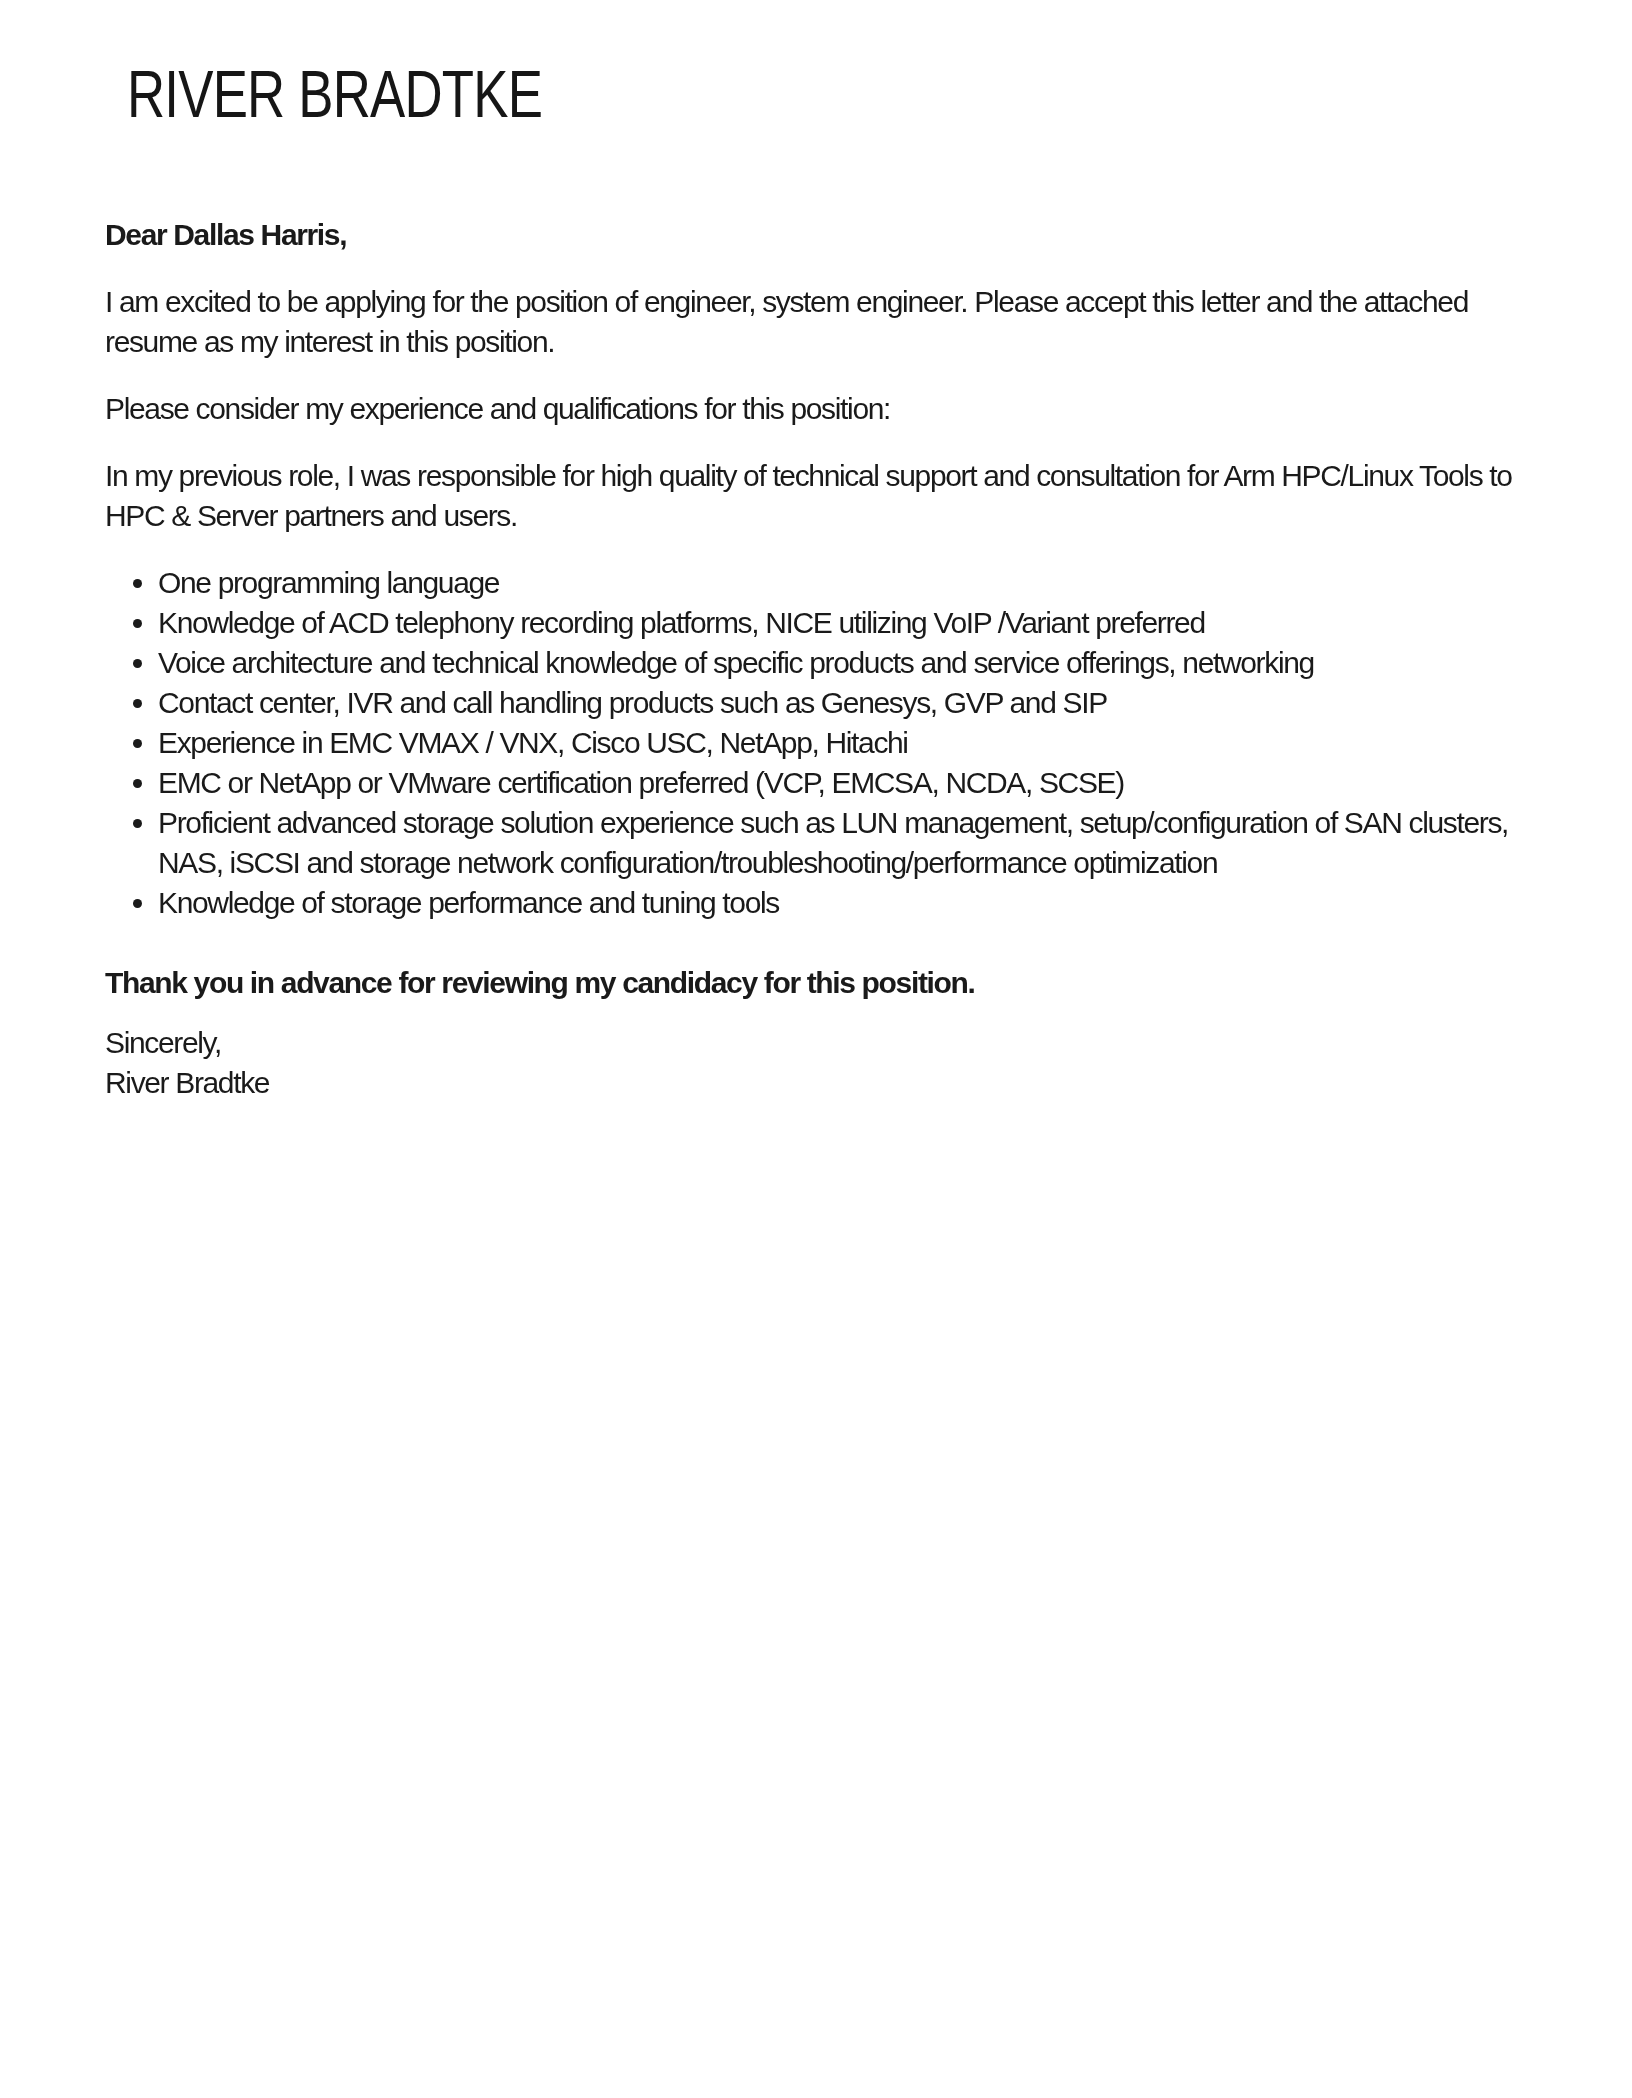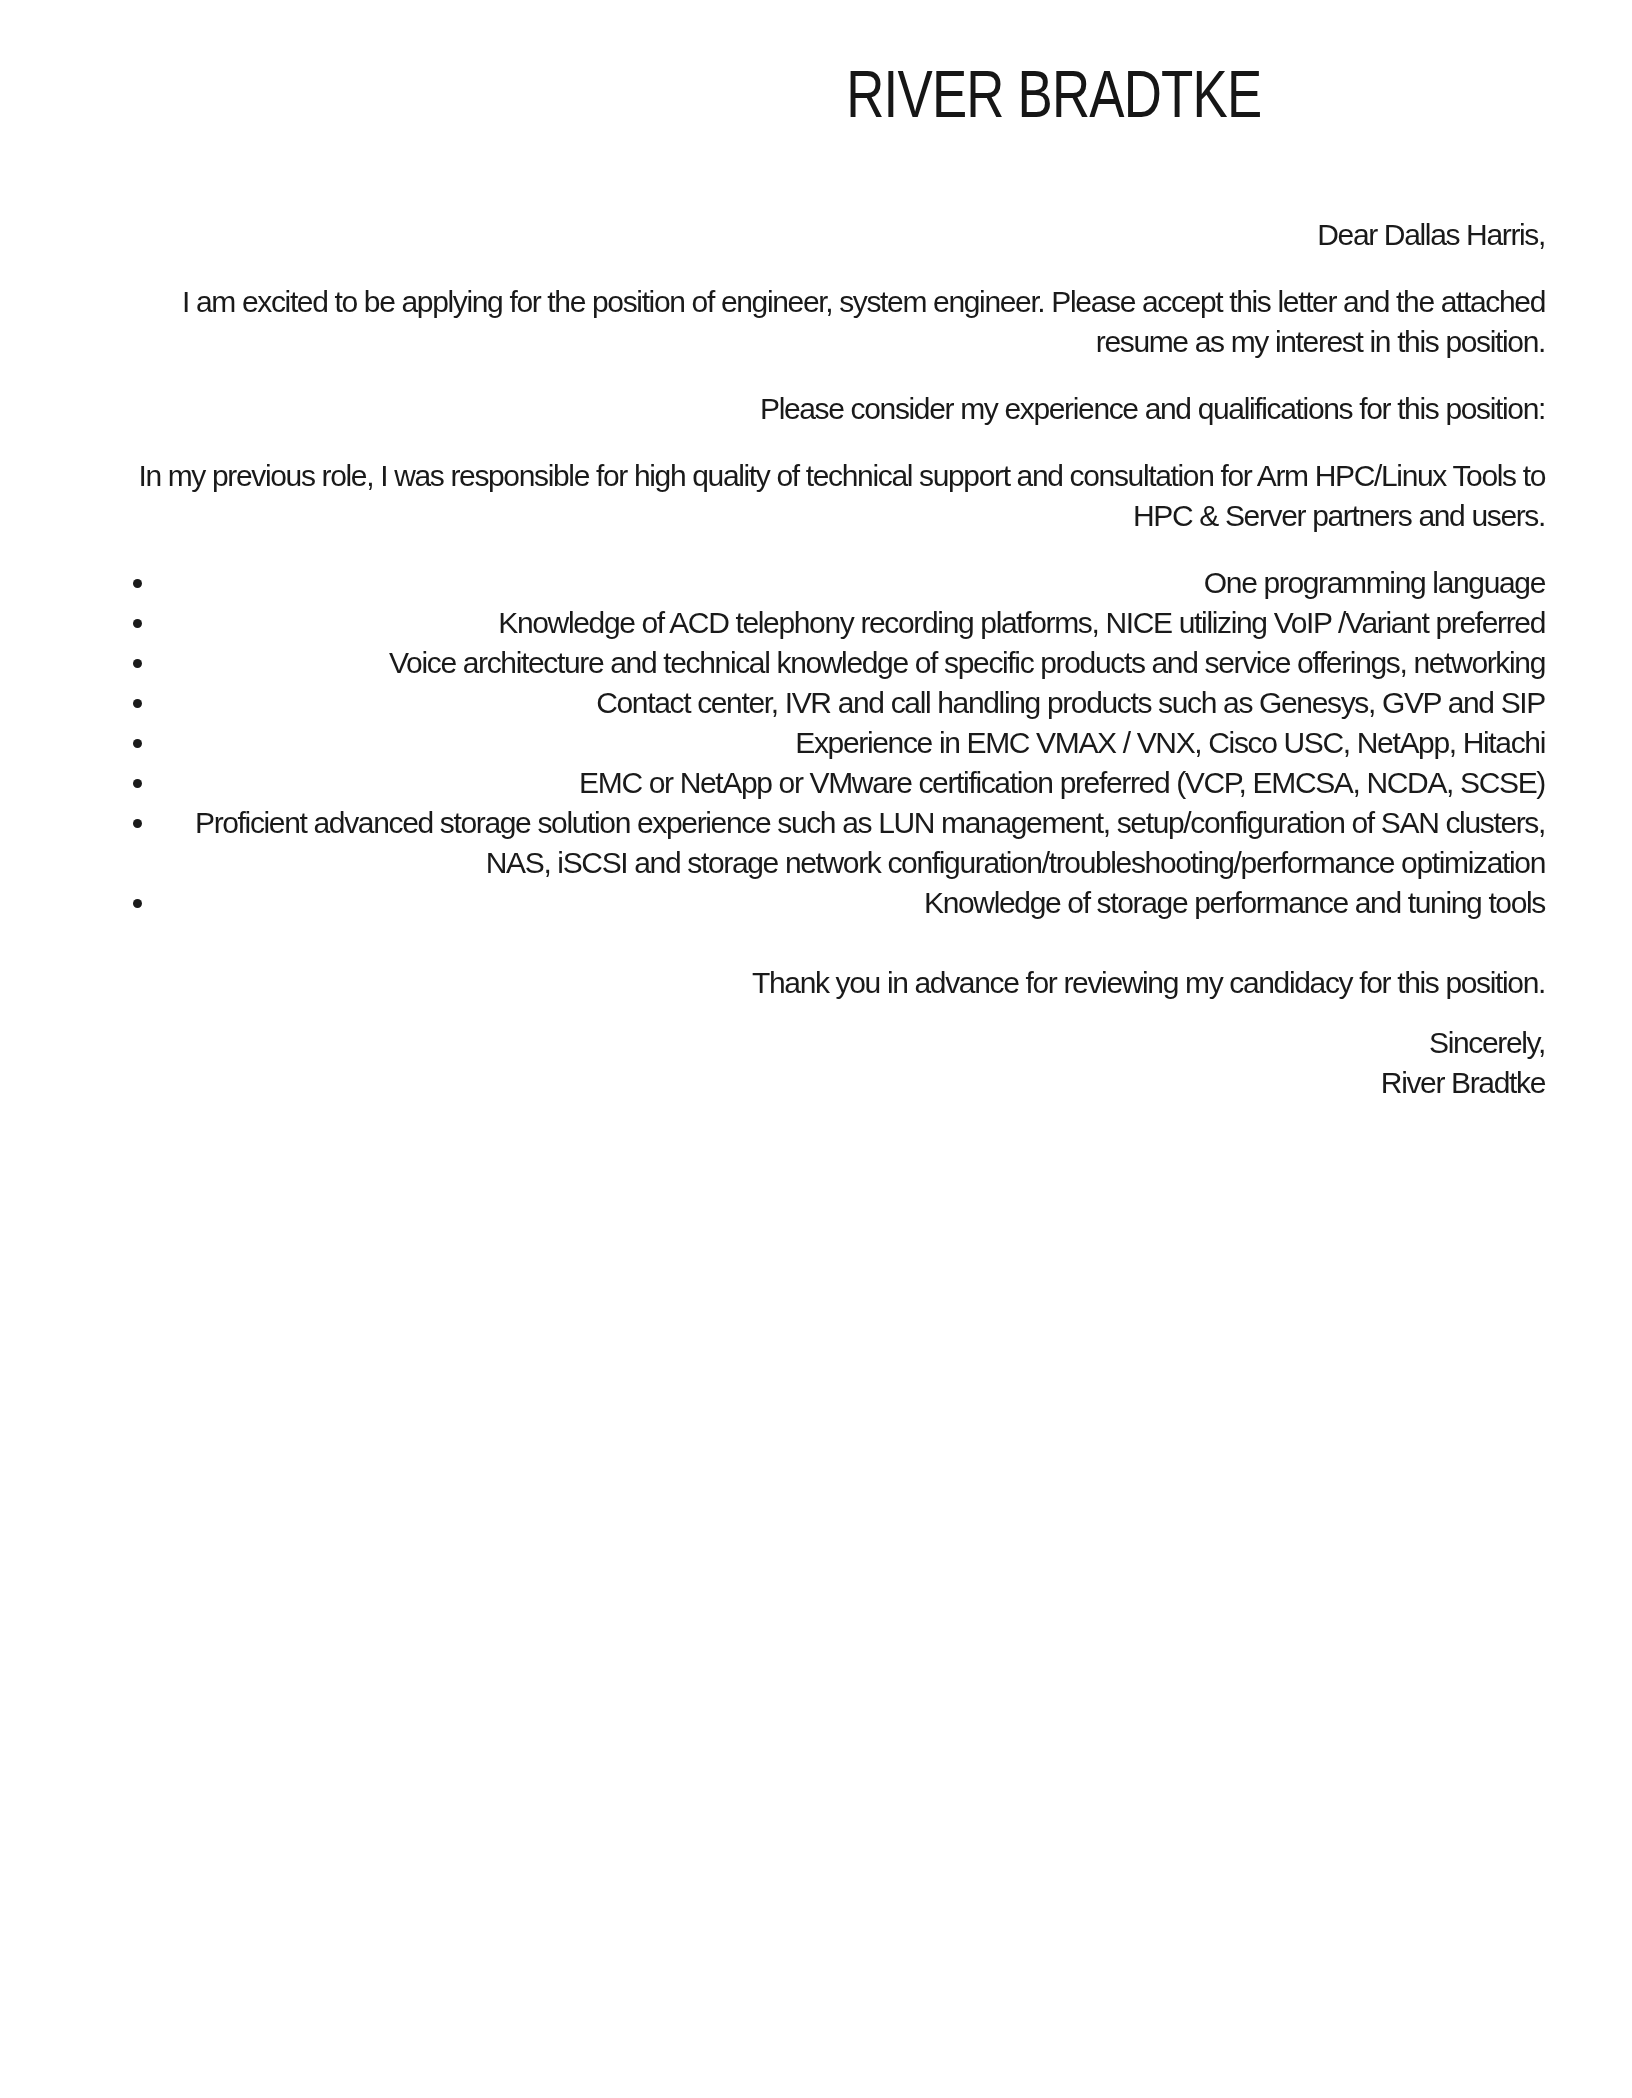--- a/index.html
+++ b/index.html
@@ -13,21 +13,20 @@
       height: 1580px;
       box-sizing: border-box;
       background: #ffffff;
       color: #1a1a1a;
       font-family: "Liberation Sans", sans-serif;
       font-size: 30px;
       line-height: 40px;
       letter-spacing: -0.045em;
       padding: 58px 87px 0 105px;
       overflow: hidden;
-      text-align: right;
     }
     header.letter-header {
       padding-left: 22px;
     }
     h1.applicant-name {
       margin: 0;
       font-size: 66px;
       line-height: 73px;
       font-weight: 400;
       letter-spacing: -0.015em;
@@ -39,21 +38,21 @@
     p.address {
       margin: 48px 0 0 0;
     }
     main.letter-body {
       margin-top: 84px;
     }
     main p {
       margin: 0 0 27px 0;
     }
     .semibold {
-      font-weight: 400;
+      font-weight: 700;
     }
     ul.qualifications {
       margin: 20px 0 36px 0;
       padding-left: 53px;
       list-style: disc;
     }
     ul.qualifications li {
       margin: 0;
       line-height: 40px;
     }

